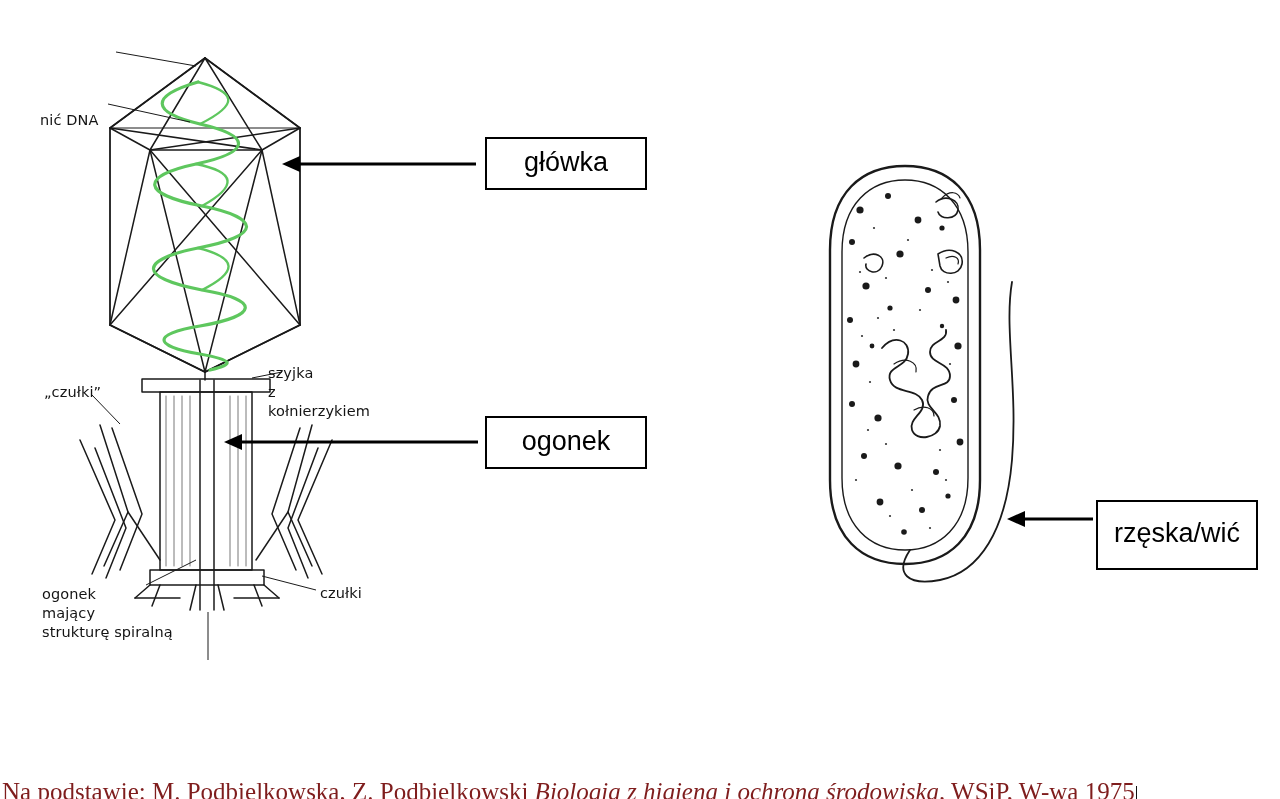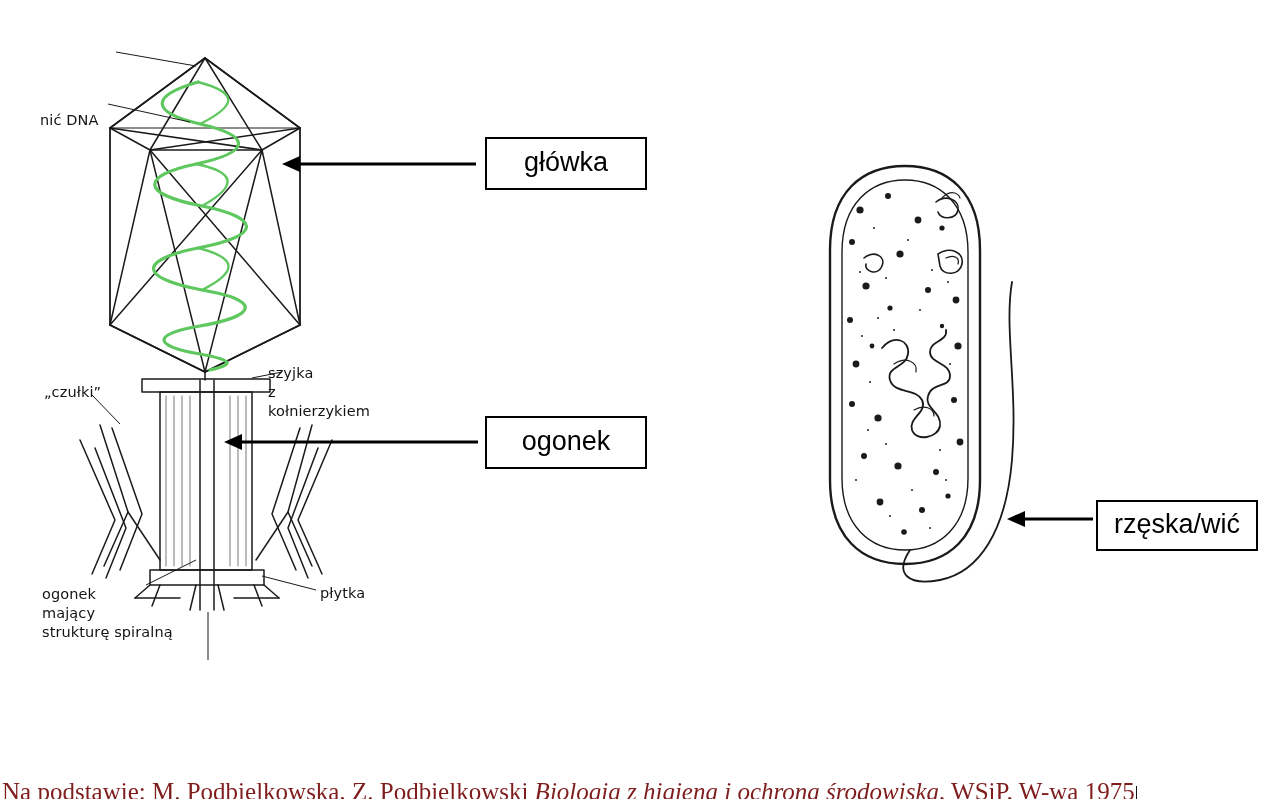--- a/index.html
+++ b/index.html
@@ -167,21 +167,21 @@
   </svg>
 
   <div class="abs hlabel" style="left:40px;top:111px;">nić DNA</div>
   <div class="abs hlabel" style="left:44px;top:383px;text-align:right;">„czułki”</div>
   <div class="abs hlabel" style="left:268px;top:364px;">szyjka
 z
 kołnierzykiem</div>
   <div class="abs hlabel" style="left:42px;top:585px;">ogonek
 mający
 strukturę spiralną</div>
-  <div class="abs hlabel" style="left:320px;top:584px;">płytka</div>
+  <div class="abs hlabel" style="left:320px;top:584px;">czułki</div>
 
   <svg class="abs" style="left:790px;top:150px;" width="300" height="440" viewBox="0 0 300 440">
     <g fill="none" stroke="#1a1a1a" stroke-linejoin="round" stroke-linecap="round">
 
       <path d="M40,100 C40,42 72,16 115,16 C158,16 190,42 190,100
                L190,330 C190,388 158,414 115,414 C72,414 40,388 40,330 Z" stroke-width="2.4"></path>
 
       <path d="M52,102 C52,54 80,30 115,30 C150,30 178,54 178,102
                L178,328 C178,376 150,400 115,400 C80,400 52,376 52,328 Z" stroke-width="1.4"></path>
 
@@ -267,17 +267,17 @@
 
   <svg class="abs" style="left:1005px;top:505px;" width="92" height="28" viewBox="0 0 92 28">
     <line x1="88" y1="14" x2="18" y2="14" stroke="#000" stroke-width="3"></line>
     <polygon points="2,14 20,6 20,22" fill="#000"></polygon>
   </svg>
 
   <div class="callout abs" style="left:485px;top:137px;width:162px;height:53px;">główka</div>
 
   <div class="callout abs" style="left:485px;top:416px;width:162px;height:53px;">ogonek</div>
 
-  <div class="callout abs" style="left:1096px;top:500px;width:162px;height:51px;">rzęska/wić</div>
+  <div class="callout abs" style="left:1096px;top:500px;width:162px;height:70px;">rzęska/wić</div>
 
   <div class="source"><span>Na podstawie: M. Podbielkowska, Z. Podbielkowski </span><span class="ital">Biologia z higiena i ochroną środowiska,</span><span> WSiP, W-wa 1975</span><span class="caret"></span></div>
 
 </div>
 
 </body></html>

